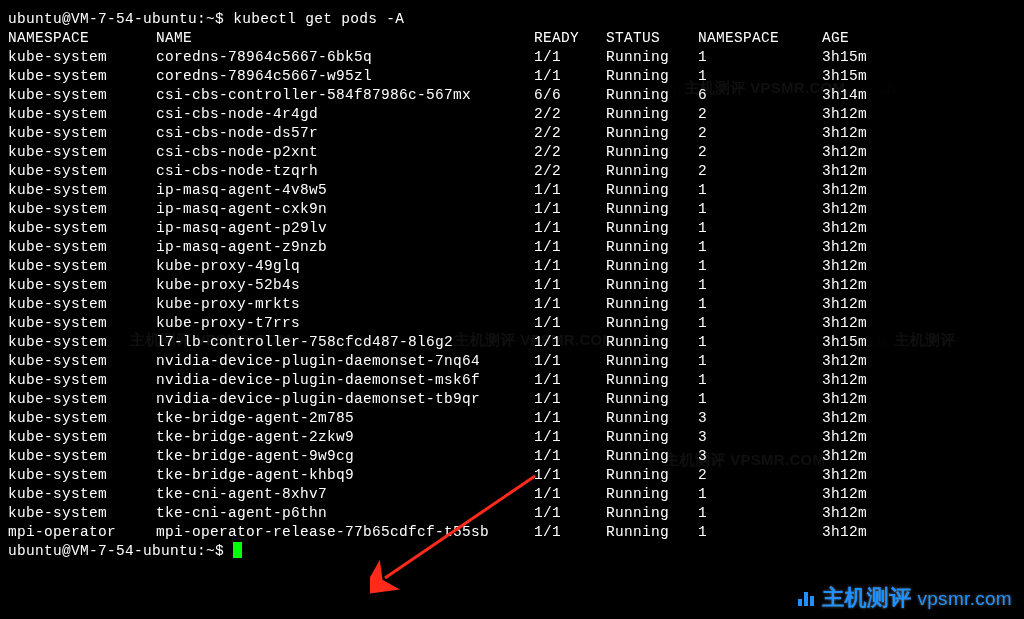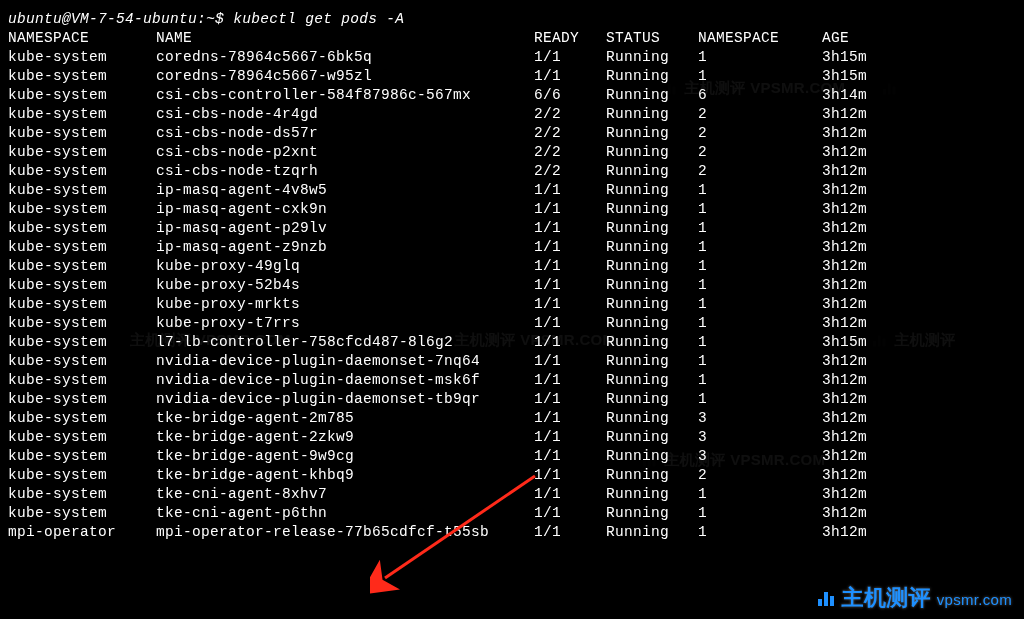--- a/index.html
+++ b/index.html
@@ -9,21 +9,21 @@
       font-family: "Consolas", "Courier New", monospace;
       font-size: 14.5px;
       line-height: 19px;
       width: 1024px;
       height: 619px;
       overflow: hidden;
       position: relative;
       padding: 10px 8px;
       letter-spacing: 0.3px;
     }
-    .prompt-line { white-space: pre; font-style: italic; }
+    .prompt-line { white-space: pre; }
     .header-row, .data-row { white-space: pre; }
     .col { display: inline-block; }
     .c-ns   { width: 132px; }
     .c-name { width: 378px; margin-left: 16px; }
     .c-rdy  { width: 72px; }
     .c-st   { width: 92px; }
     .c-rs   { width: 102px; }
     .c-age  { width: auto; margin-left: 22px; }
     .cursor {
       display: inline-block;
@@ -45,21 +45,21 @@
       position: absolute;
       right: 12px;
       bottom: 10px;
       font-family: Arial, "Microsoft YaHei", sans-serif;
       font-weight: bold;
       font-size: 22px;
       color: #1e90ff;
       white-space: nowrap;
       text-shadow: 0 0 3px rgba(255,255,255,0.4);
     }
-    .watermark-logo .domain { font-weight: normal; font-size: 15px; margin-left: 6px; }
+    .watermark-logo .domain { font-weight: normal; font-size: 19px; margin-left: 6px; }
     .watermark-logo svg {
       width: 26px;
       height: 20px;
       vertical-align: middle;
       margin-right: 2px;
     }
     .wm-ghost {
       position: absolute;
       font-family: Arial, "Microsoft YaHei", sans-serif;
       font-weight: bold;
@@ -106,20 +106,21 @@
       <div class="data-row"><span class="col c-ns">kube-system</span><span class="col c-name">nvidia-device-plugin-daemonset-tb9qr</span><span class="col c-rdy">1/1</span><span class="col c-st">Running</span><span class="col c-rs">1</span><span class="col c-age">3h12m</span></div>
       <div class="data-row"><span class="col c-ns">kube-system</span><span class="col c-name">tke-bridge-agent-2m785</span><span class="col c-rdy">1/1</span><span class="col c-st">Running</span><span class="col c-rs">3</span><span class="col c-age">3h12m</span></div>
       <div class="data-row"><span class="col c-ns">kube-system</span><span class="col c-name">tke-bridge-agent-2zkw9</span><span class="col c-rdy">1/1</span><span class="col c-st">Running</span><span class="col c-rs">3</span><span class="col c-age">3h12m</span></div>
       <div class="data-row"><span class="col c-ns">kube-system</span><span class="col c-name">tke-bridge-agent-9w9cg</span><span class="col c-rdy">1/1</span><span class="col c-st">Running</span><span class="col c-rs">3</span><span class="col c-age">3h12m</span></div>
       <div class="data-row"><span class="col c-ns">kube-system</span><span class="col c-name">tke-bridge-agent-khbq9</span><span class="col c-rdy">1/1</span><span class="col c-st">Running</span><span class="col c-rs">2</span><span class="col c-age">3h12m</span></div>
       <div class="data-row"><span class="col c-ns">kube-system</span><span class="col c-name">tke-cni-agent-8xhv7</span><span class="col c-rdy">1/1</span><span class="col c-st">Running</span><span class="col c-rs">1</span><span class="col c-age">3h12m</span></div>
       <div class="data-row"><span class="col c-ns">kube-system</span><span class="col c-name">tke-cni-agent-p6thn</span><span class="col c-rdy">1/1</span><span class="col c-st">Running</span><span class="col c-rs">1</span><span class="col c-age">3h12m</span></div>
       <div class="data-row"><span class="col c-ns">mpi-operator</span><span class="col c-name">mpi-operator-release-77b65cdfcf-t55sb</span><span class="col c-rdy">1/1</span><span class="col c-st">Running</span><span class="col c-rs">1</span><span class="col c-age">3h12m</span></div>
     </div>
 
+  <div class="prompt-line"><span>ubuntu</span>@<span>VM-7-54-ubuntu</span>:<span>~</span><span>$</span> <span class="cursor"></span></div>
 </div>
 
 <svg class="arrow-svg" viewBox="0 0 180 130">
   <defs>
     <marker id="ah" markerWidth="12" markerHeight="12" refX="2" refY="6" orient="auto">
       <path d="M0,0 L12,6 L0,12 L3,6 Z" fill="#ff2a1a"></path>
     </marker>
   </defs>
   <line x1="165" y1="8" x2="15" y2="110" stroke="#ff2a1a" stroke-width="3" marker-end="url(#ah)"></line>
 </svg>

